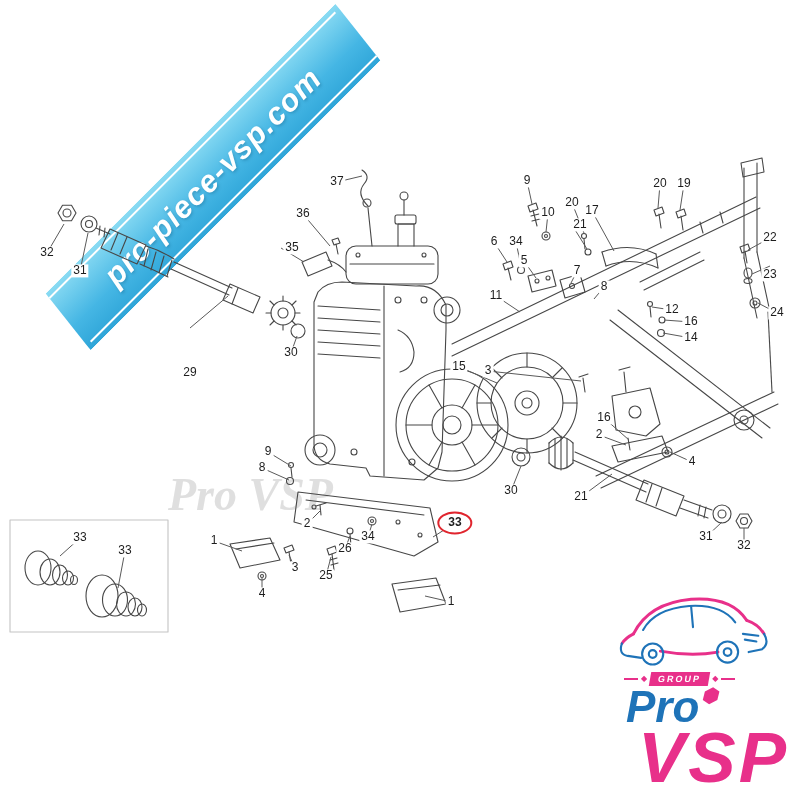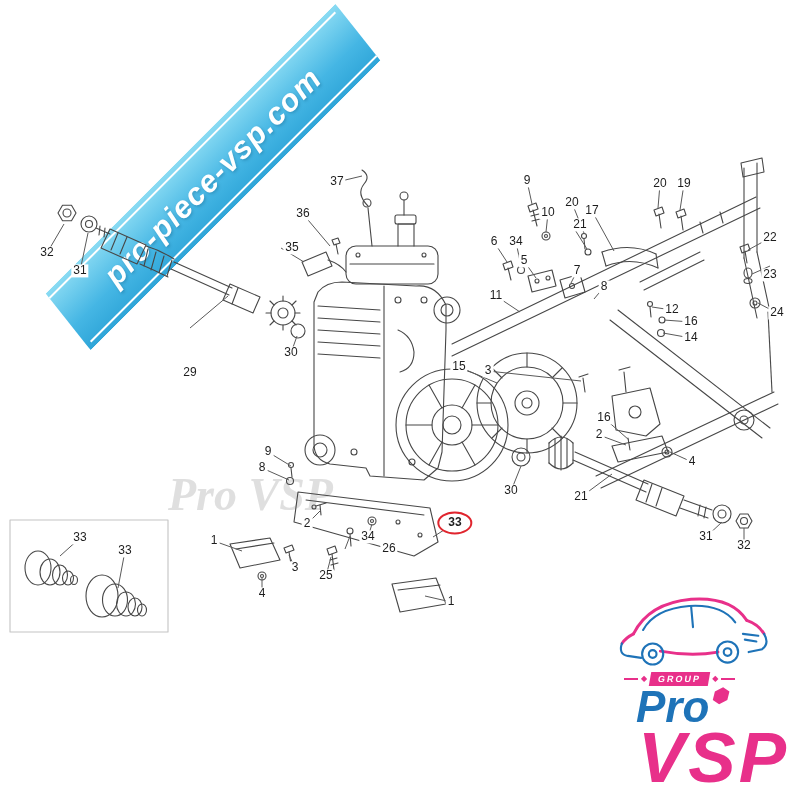--- a/index.html
+++ b/index.html
@@ -38,21 +38,21 @@
   
   .logo{position:absolute;left:598px;top:582px;width:195px;height:210px;}
   .car{display:block;width:178px;height:96px;margin-left:6px;}
   .car .pink{stroke:var(--logo-pink);}
   .car .blue{stroke:var(--logo-blue);}
   .group-badge{display:flex;align-items:center;gap:3px;margin:-6px 0 0 26px;width:fit-content;}
   .group-badge .bar{height:2px;width:14px;background:var(--logo-pink);display:inline-block;}
   .group-badge .diamond{color:var(--logo-pink);font-size:8px;line-height:1;}
   .group-badge .tag{background:var(--logo-pink);color:#fff;font-weight:bold;font-size:9px;
           letter-spacing:2px;padding:2px 8px;transform:skewX(-10deg);}
-  .brand-line1{margin:0 0 0 38px;font-style:italic;font-weight:bold;font-size:44px;
+  .brand-line1{margin:0 0 0 28px;font-style:italic;font-weight:bold;font-size:44px;
           color:var(--logo-blue);line-height:.95;}
   .brand-line1 .hex{color:var(--logo-pink);font-size:19px;vertical-align:20px;margin-left:2px;}
   .brand-vsp{margin:-4px 0 0 40px;font-style:italic;font-weight:bold;font-size:71px;
           color:var(--logo-pink);letter-spacing:3px;line-height:.95;}
 </style>
 </head>
 <body>
 
 <div class="stage">
 
@@ -380,21 +380,21 @@
       <div class="callout" style="left: 511px; top: 491px;">30</div>
       <div class="callout" style="left: 706px; top: 537px;">31</div>
       <div class="callout" style="left: 744px; top: 546px;">32</div>
       <div class="callout" style="left: 268px; top: 452px;">9</div>
       <div class="callout" style="left: 262px; top: 468px;">8</div>
       <div class="callout" style="left: 307px; top: 524px;">2</div>
       <div class="callout" style="left: 214px; top: 541px;">1</div>
       <div class="callout" style="left: 295px; top: 568px;">3</div>
       <div class="callout" style="left: 262px; top: 594px;">4</div>
       <div class="callout" style="left: 326px; top: 576px; text-align: center;">25</div>
-      <div class="callout" style="left: 345px; top: 549px; margin-left: 44px;">26</div>
+      <div class="callout" style="left: 345px; top: 549px;">26</div>
       <div class="callout" style="left: 368px; top: 537px;">34</div>
       <div class="callout hl" style="left: 455px; top: 523px;">33</div>
       <div class="callout" style="left: 451px; top: 602px;">1</div>
       <div class="callout" style="left: 80px; top: 538px;">33</div>
       <div class="callout" style="left: 125px; top: 551px;">33</div>
     </div>
 
   <div class="logo">
     <svg class="car" viewBox="0 0 180 100">
       <g fill="none" stroke-width="3" stroke-linecap="round">

